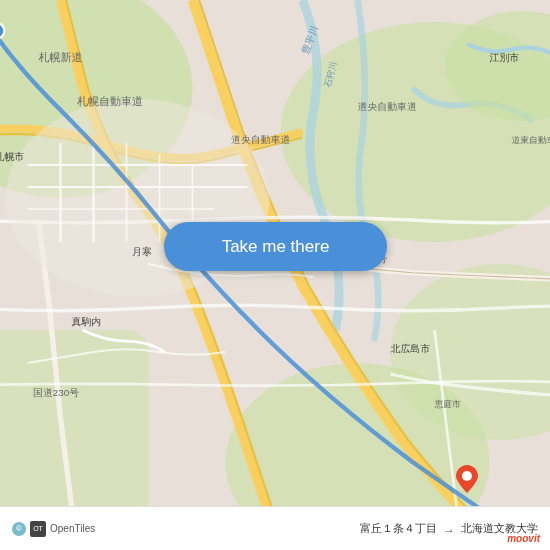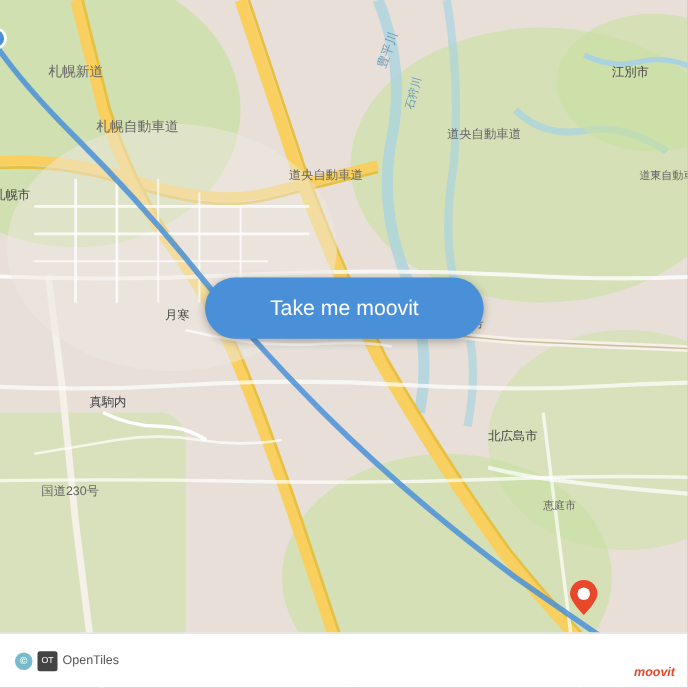--- a/index.html
+++ b/index.html
@@ -8,21 +8,21 @@
       height: 550px;
       overflow: hidden;
       font-family: 'Helvetica Neue', Arial, sans-serif;
       position: relative;
     }
 
     #map-container {
       width: 550px;
       height: 550px;
       position: relative;
-      background-color: #22c55e;
+      background-color: #0369a1;
       overflow: hidden;
     }
 
     
     #map-svg {
       position: absolute;
       top: 0; left: 0;
       width: 100%;
       height: 100%;
     }
@@ -204,28 +204,33 @@
     <text x="325" y="80" font-size="8" fill="#6699bb" font-family="Arial" transform="rotate(-75, 325, 80)">石狩川</text>
   </svg>
 
   <div style="position:absolute; bottom:53px; right:72px; z-index:5;">
     <svg width="22" height="28" viewBox="0 0 22 28">
       <path d="M11 0 C5 0 0 5 0 11 C0 17 11 28 11 28 C11 28 22 17 22 11 C22 5 17 0 11 0Z" fill="#e8472a"></path>
       <circle cx="11" cy="11" r="5" fill="white"></circle>
     </svg>
   </div>
 
-  <button id="take-me-there-btn">Take me moovit</button>
+  <button id="take-me-there-btn">Take me there</button>
 
   <div id="bottom-bar">
     <div id="attribution">
       <span class="osm-circle">©</span>
       <span class="open-tiles-logo">OT</span>
       <span>OpenTiles</span>
     </div>
 
+    <div id="route-info">
+      <span style="font-size:11px; color:#333;">富丘１条４丁目</span>
+      <span style="color:#555; font-size:12px;">→</span>
+      <span style="font-size:11px; color:#333;">北海道文教大学</span>
+    </div>
 
     <div id="moovit-logo">
       <span class="moovit-text" style="color:#e8472a; font-weight:bold; font-size:10px;font-style:italic;">moovit</span>
     </div>
   </div>
 
 </div>
 
 </body></html>

